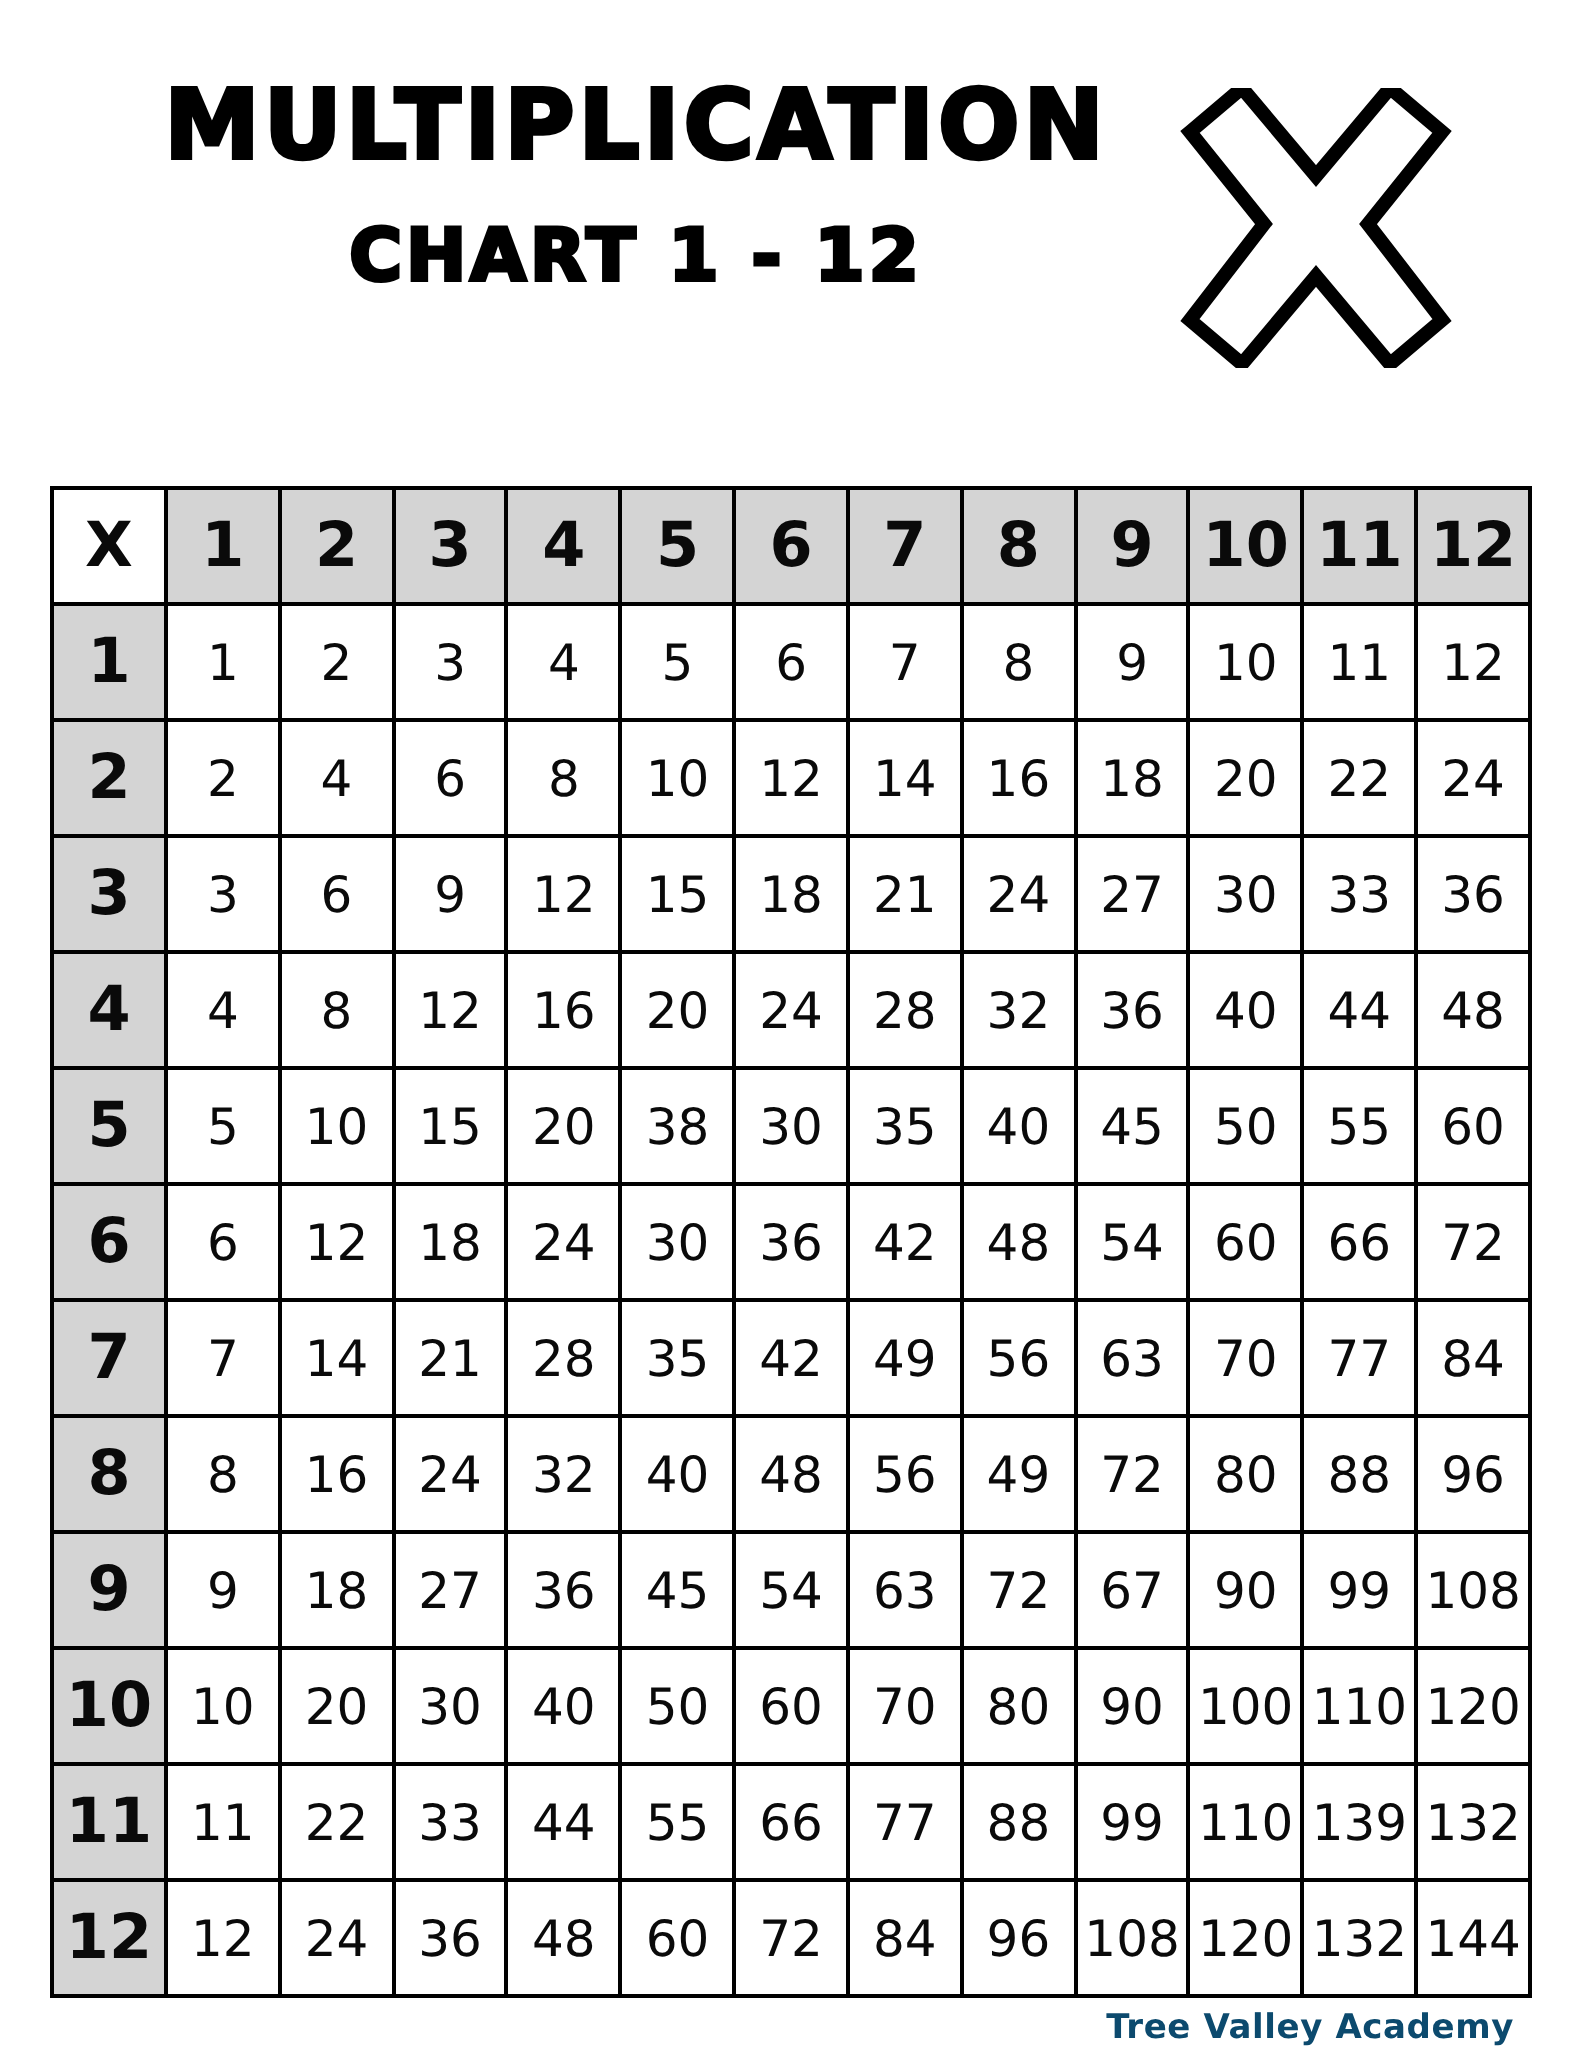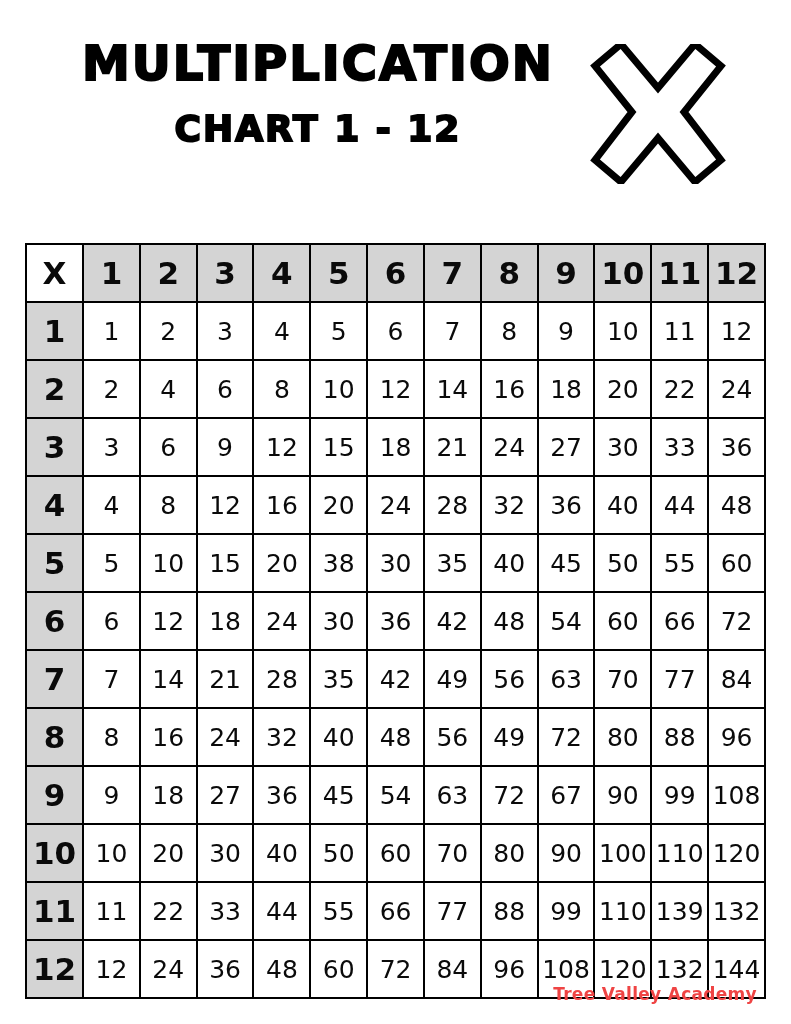--- a/index.html
+++ b/index.html
@@ -99,25 +99,25 @@
     background: #d4d4d4;
   }
   table.mult col.first {
     width: 57px;
   }
 
   
   .footer {
     position: absolute;
     right: 34px;
-    bottom: 20px;
+    bottom: 0;
     font-family: "DejaVu Sans", sans-serif;
     font-size: 17px;
     font-weight: bold;
-    color: #ef4444;
+    color: #0c4a6e;
     letter-spacing: 0.3px;
   }
 </style>
 </head>
 <body>
 
 <div class="page">
 
   <div class="header">
     <div class="title-block">

